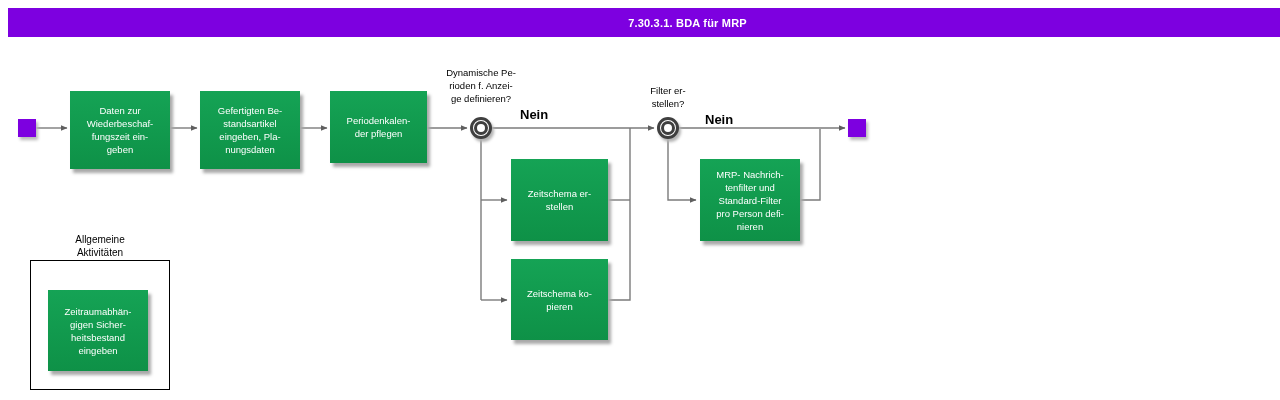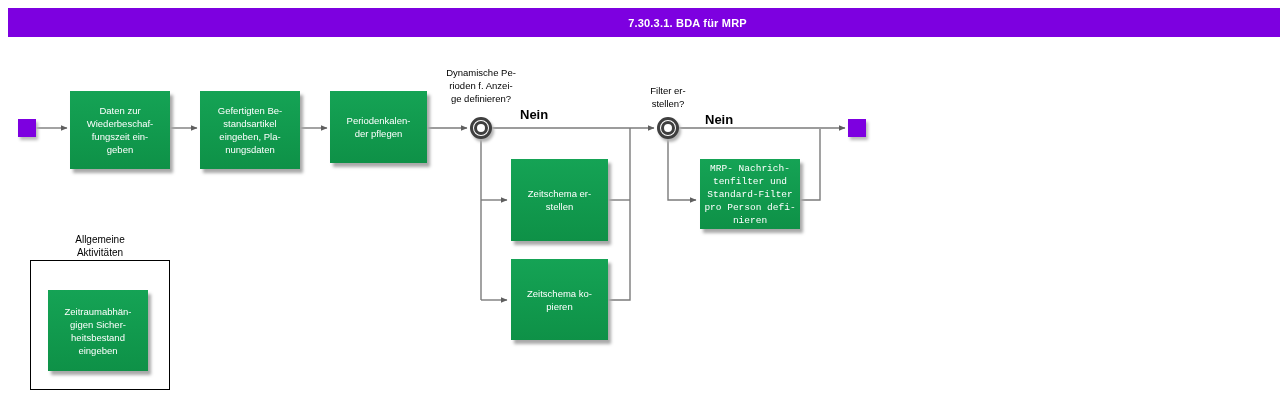--- a/index.html
+++ b/index.html
@@ -124,21 +124,21 @@
   <div class="activity" style="left:511px; top:259px; width:97px; height:81px;text-align:center;">Zeitschema ko-
 pieren</div>
 
   <div class="gw-label" style="left:623px; top:84px; width:90px;">Filter er-
 stellen?</div>
 
   <div class="gateway" style="left:657px; top:117px;"></div>
 
   <div class="branch-label" style="left:686px; top:112px;">Nein</div>
 
-  <div class="activity" style="left:700px; top:159px; width:100px; height:70px;font-family:Liberation Mono, monospace;">MRP- Nachrich-
+  <div class="activity" style="left:700px; top:159px; width:100px; height:82px;">MRP- Nachrich-
 tenfilter und
 Standard-Filter
 pro Person defi-
 nieren</div>
 
   <div class="square" style="left:848px; top:119px;"></div>
 
   <div class="group-title">Allgemeine
 Aktivitäten</div>
 

